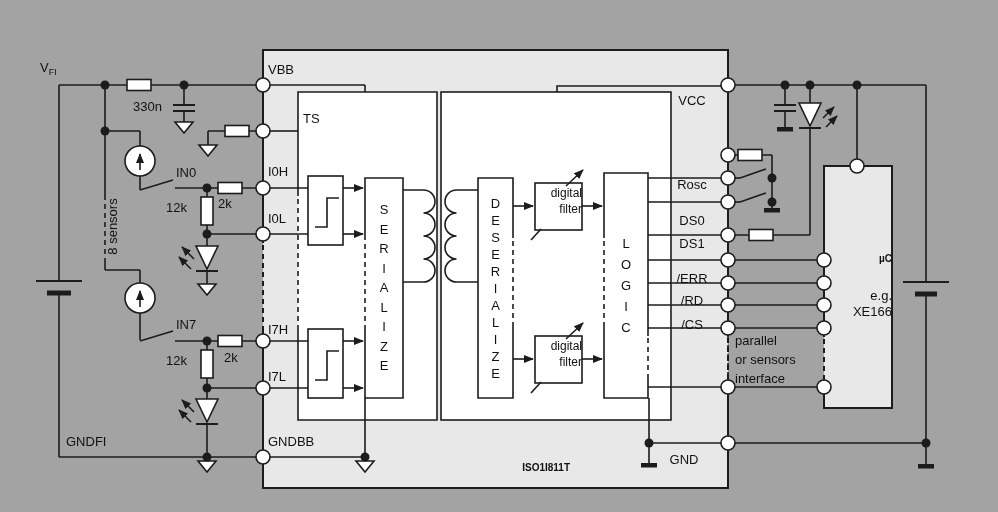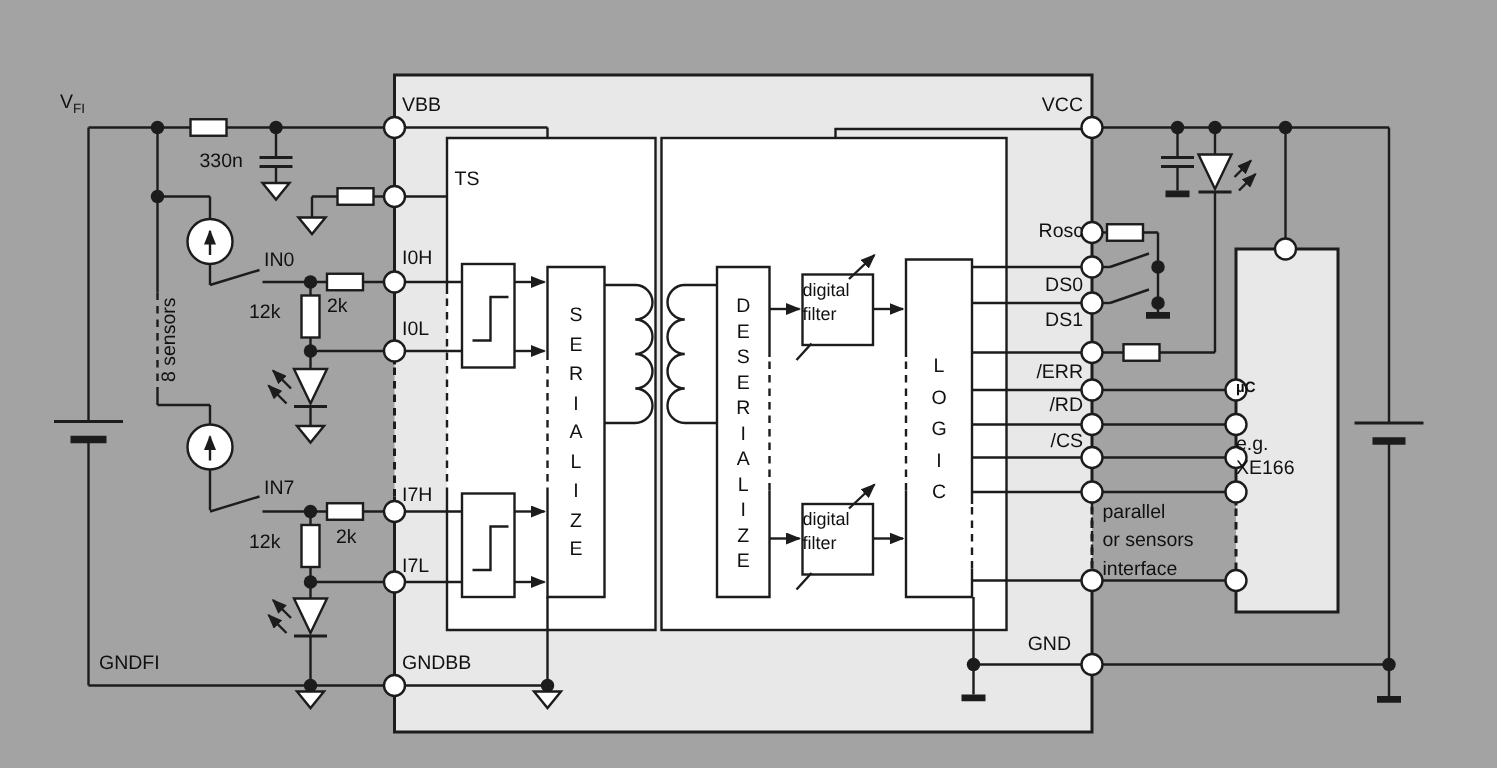--- a/index.html
+++ b/index.html
@@ -7,22 +7,22 @@
   .canvas {
     position:relative; width:998px; height:512px; background:#a3a3a3;
     font-family:Liberation Sans, sans-serif; color:#111;
     overflow:hidden;
     padding-left:44px;
   }
   svg { position:absolute; left:0; top:0; }
   .lbl { position:absolute; font-size:13px; line-height:15px; white-space:nowrap; }
   .lbl.bold { font-weight:bold; font-size:10px; }
   .sub { font-size:9px; vertical-align:-3px; }
-  .ctr { text-align:left; }
-  .rgt { text-align:right; }
+  .ctr { text-align:right; }
+  .rgt { text-align:center;margin-top:31px; }
   .vblock { position:absolute; display:flex; flex-direction:column;
             justify-content:center; align-items:center; font-size:13px; }
   .rot { transform:rotate(-90deg); transform-origin:center; text-align:center; }
   
   .w      { stroke:var(--line); stroke-width:1.6; fill:none; }
   .w2     { stroke:var(--line); stroke-width:2;   fill:none; }
   .dash   { stroke-dasharray:5,4; }
   .comp   { stroke:var(--line); stroke-width:1.6; fill:#fff; }
   .solidf { fill:var(--line); stroke:none; }
   .chipf  { fill:var(--chip); stroke:none; }
@@ -299,20 +299,21 @@
 
 <div class="lbl rgt" style="left:662px; top:62px;  width:60px;">VCC</div>
 <div class="lbl rgt" style="left:662px; top:146px; width:60px;">Rosc</div>
 <div class="lbl rgt" style="left:662px; top:182px; width:60px;">DS0</div>
 <div class="lbl rgt" style="left:662px; top:205px; width:60px;">DS1</div>
 <div class="lbl rgt" style="left:662px; top:240px; width:60px;">/ERR</div>
 <div class="lbl rgt" style="left:662px; top:262px; width:60px;">/RD</div>
 <div class="lbl rgt" style="left:662px; top:286px; width:60px;">/CS</div>
 <div class="lbl rgt" style="left:654px; top:421px; width:60px;">GND</div>
 
+<div class="lbl bold ctr" style="left:430px; top:460px; width:140px;">ISO1I811T</div>
 
 <div class="vblock" style="left:365px; top:178px; width:38px; height:220px; line-height:19.5px;">
       <div>S</div>
       <div>E</div>
       <div>R</div>
       <div>I</div>
       <div>A</div>
       <div>L</div>
       <div>I</div>
       <div>Z</div>

